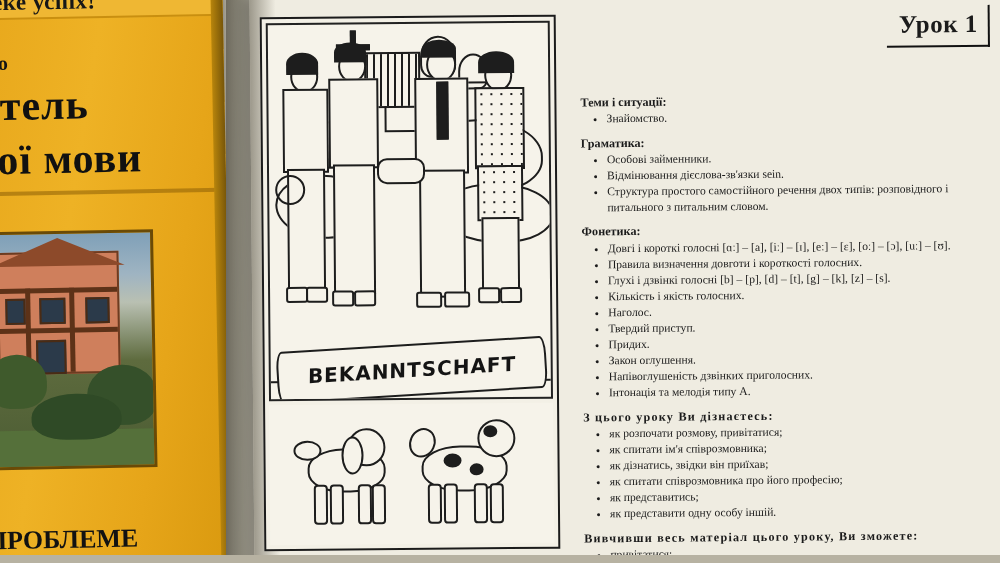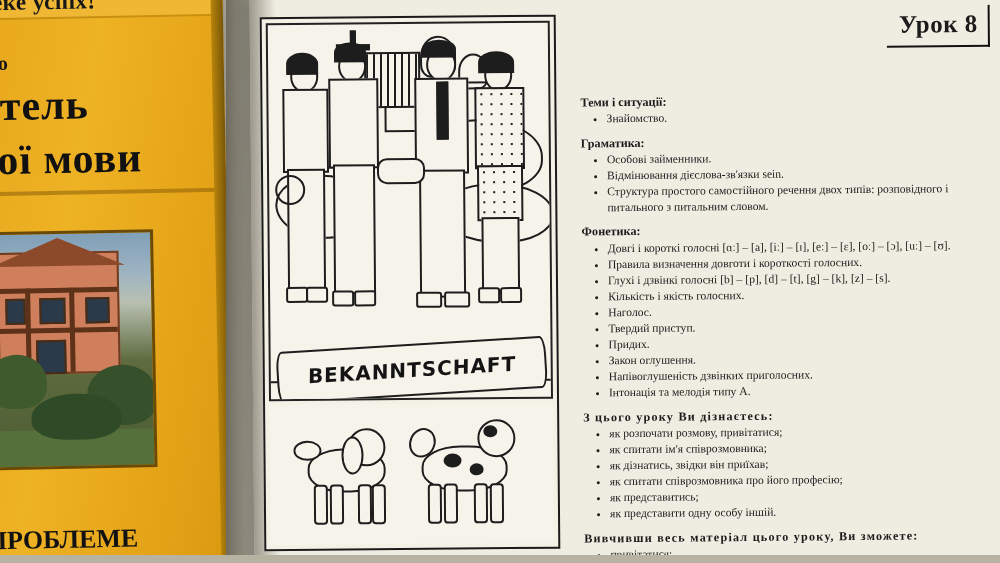--- a/index.html
+++ b/index.html
@@ -289,21 +289,21 @@
           <div class="dogleg" style="left:36px;top:66px;width:10px;height:36px;border-radius:4px;"></div>
           <div class="dogleg" style="left:66px;top:66px;width:10px;height:36px;border-radius:4px;"></div>
           <div class="dogleg" style="left:82px;top:66px;width:10px;height:36px;border-radius:4px;"></div>
           <div class="dogbody" style="left:2px;top:10px;width:22px;height:26px;border-radius:50%;transform:rotate(25deg);"></div>
         </div>
       </div>
     </div>
 
     <div class="col">
       <div class="lesson-box">
-        <div class="t">Урок 8</div>
+        <div class="t">Урок 1</div>
       </div>
 
       <div id="sections" style="margin-top:88px;">
           <div class="block">
             <h3 class="sec">Теми і ситуації:</h3>
             <ul class="items">
               <li>Знайомство.</li>
             </ul>
           </div>
           <div class="block">

